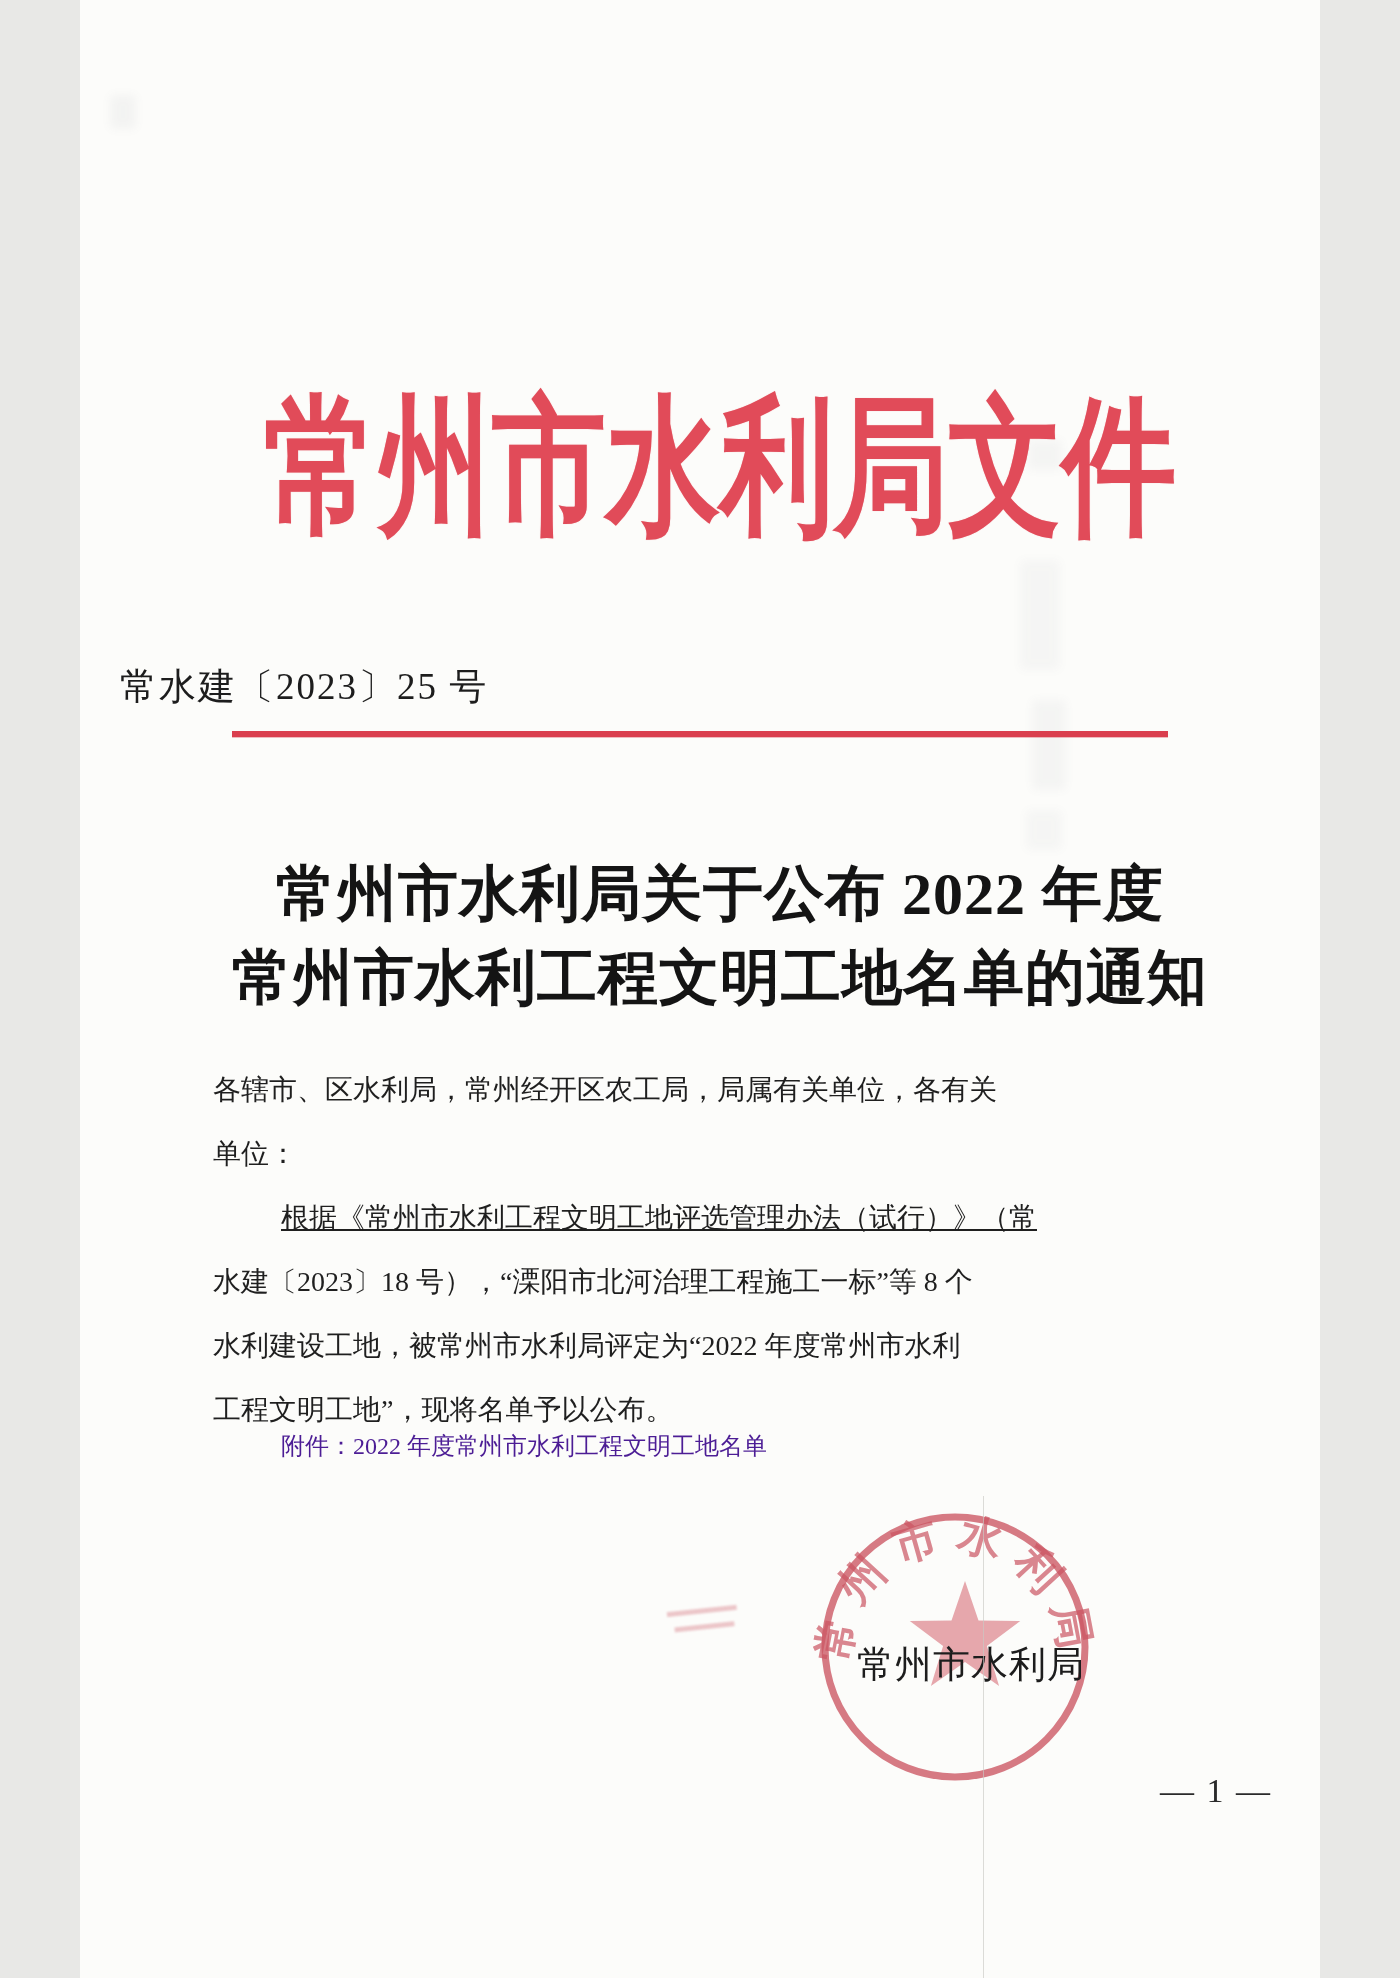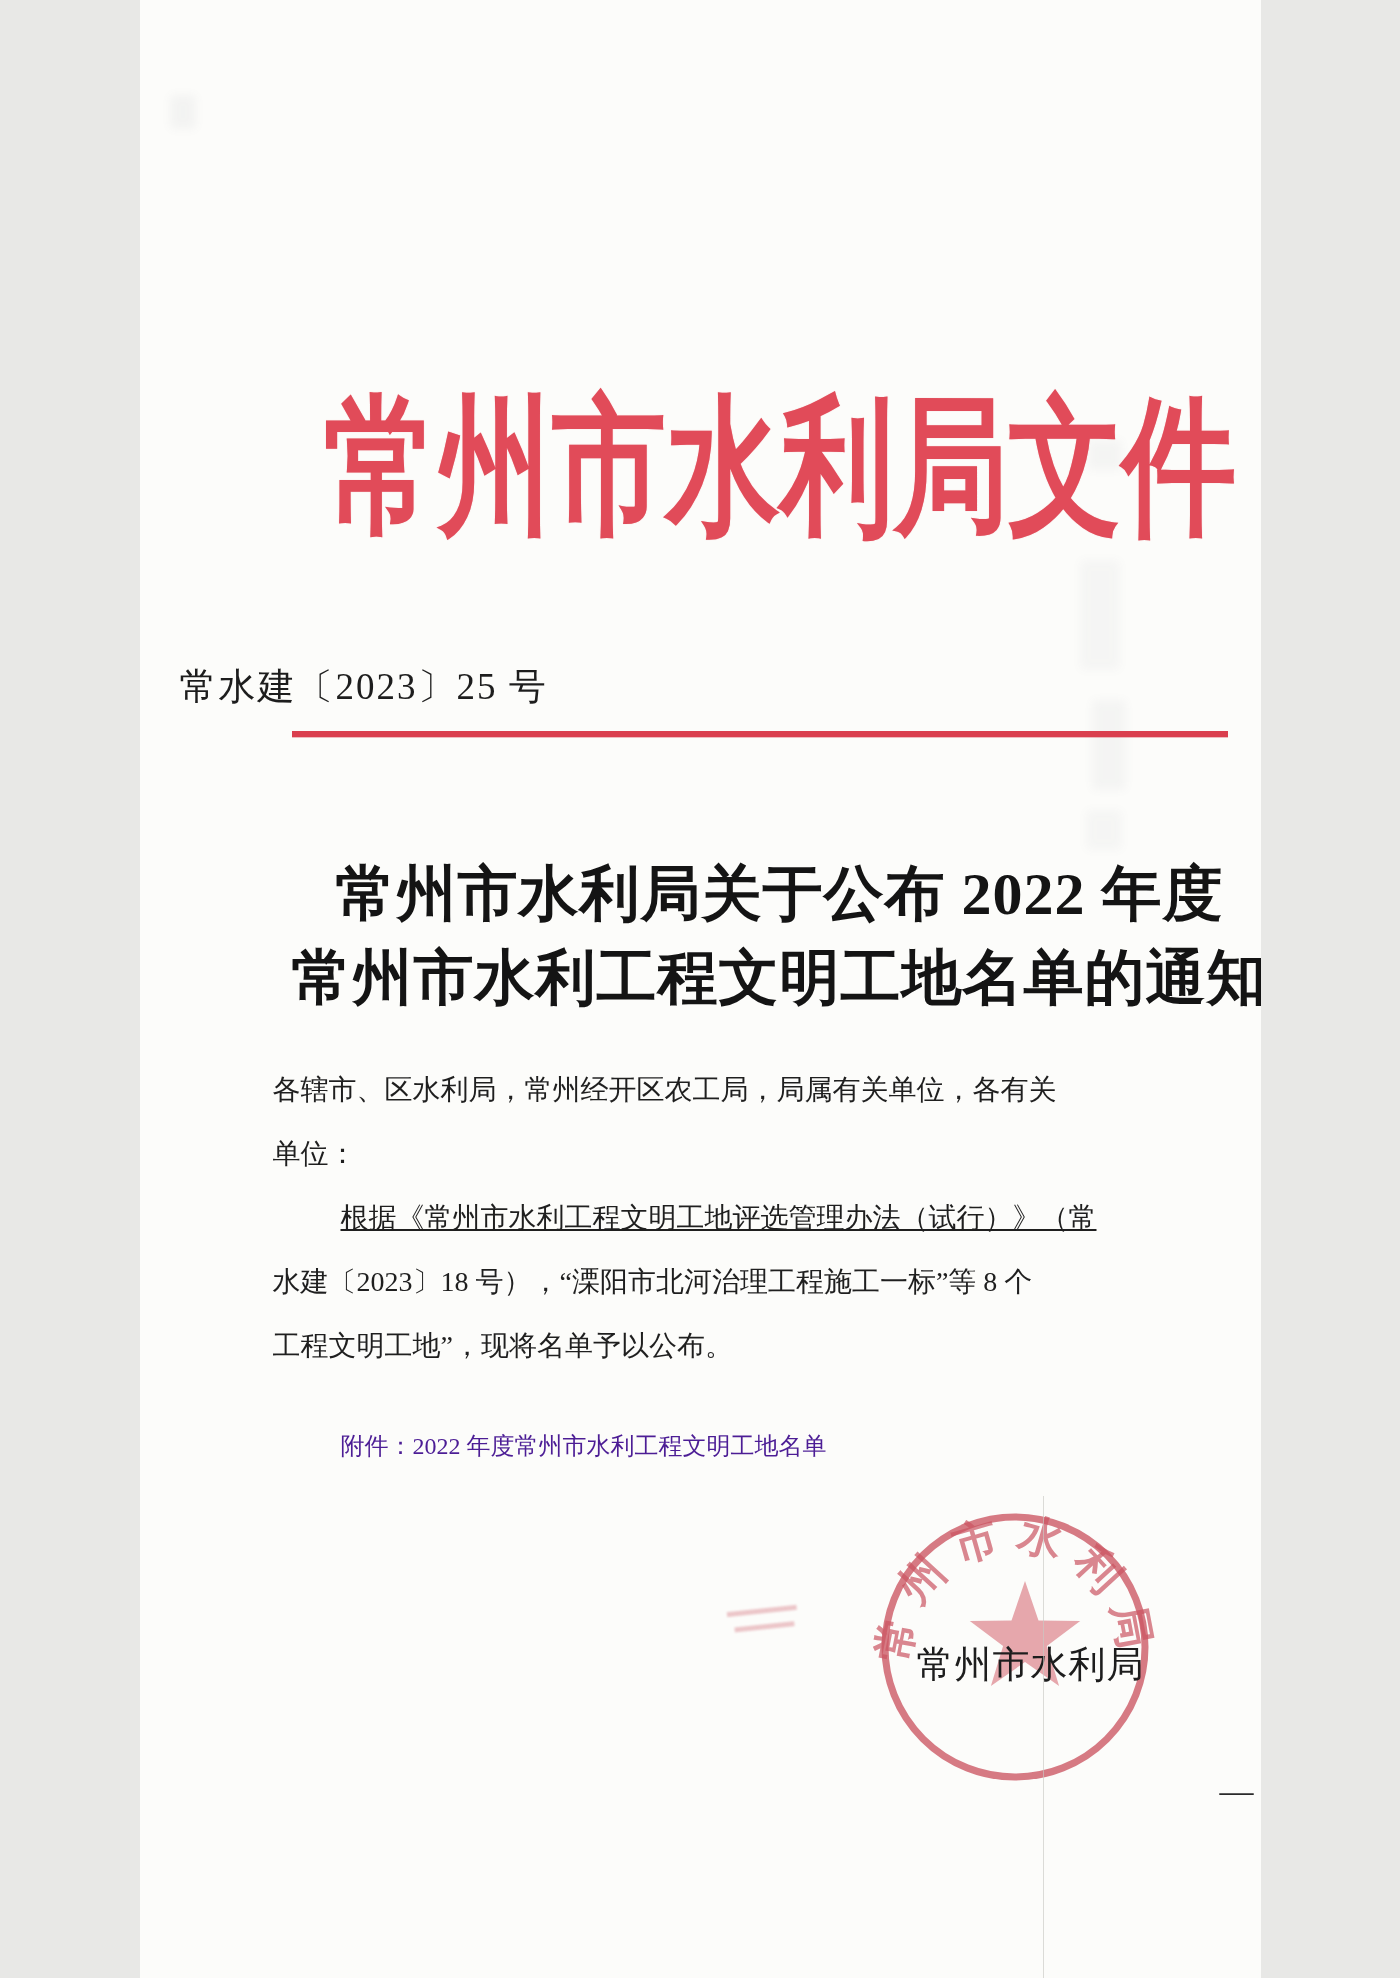--- a/index.html
+++ b/index.html
@@ -1,18 +1,18 @@
 <!DOCTYPE html>
 <html><head>
 <meta charset="utf-8">
 <style>
   html,body{margin:0;padding:0;background:#e8e8e6;}
   .page{
     position:relative;
-    width:1121px;height:1978px;
+    width:1240px;height:1978px;
     margin:0 auto;
     background:#fcfcfa;
     overflow:hidden;
     font-family:"Liberation Serif","DejaVu Serif",serif;
     color:#222;
   }
   
   .red-title{
     position:absolute;
     left:40px;top:382px;width:1200px;
@@ -154,20 +154,21 @@
   <div class="notice-title">
     <div>常州市水利局关于公布 2022 年度</div>
     <div>常州市水利工程文明工地名单的通知</div>
   </div>
 
   <div class="body-text">
     <div class="line">各辖市、区水利局，常州经开区农工局，局属有关单位，各有关</div>
     <div class="line">单位：</div>
     <div class="line indent">根据《常州市水利工程文明工地评选管理办法（试行）》（常</div>
     <div class="line">水建〔2023〕18 号），“溧阳市北河治理工程施工一标”等 8 个</div>
+    <div class="line">水利建设工地，被常州市水利局评定为“2022 年度常州市水利</div>
     <div class="line">工程文明工地”，现将名单予以公布。</div>
   </div>
 
   <div class="attachment">附件：2022 年度常州市水利工程文明工地名单</div>
 
   <div class="seal">
     <svg viewBox="0 0 290 290" xmlns="http://www.w3.org/2000/svg">
       <defs>
         <path id="sealArc" d="M 45 185 A 105 105 0 1 1 245 185" fill="none"></path>
       </defs>

